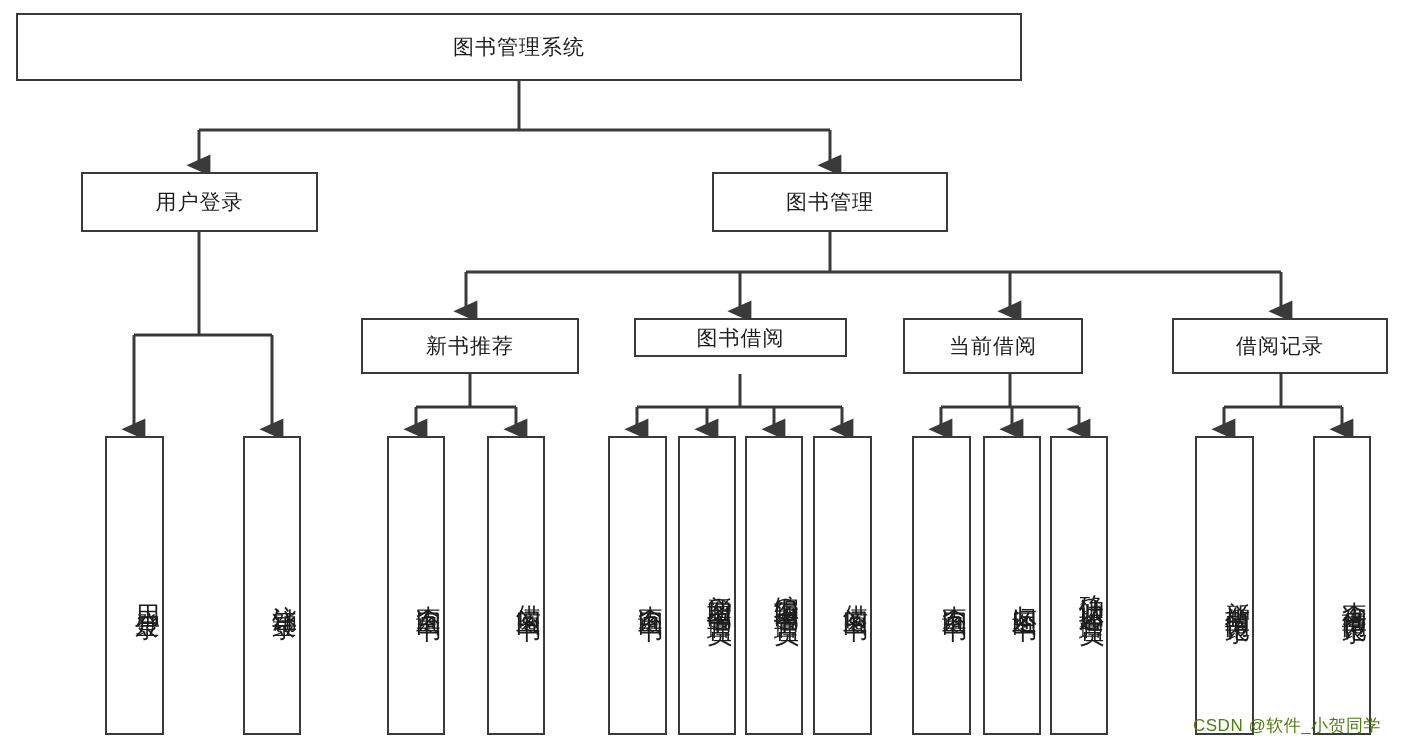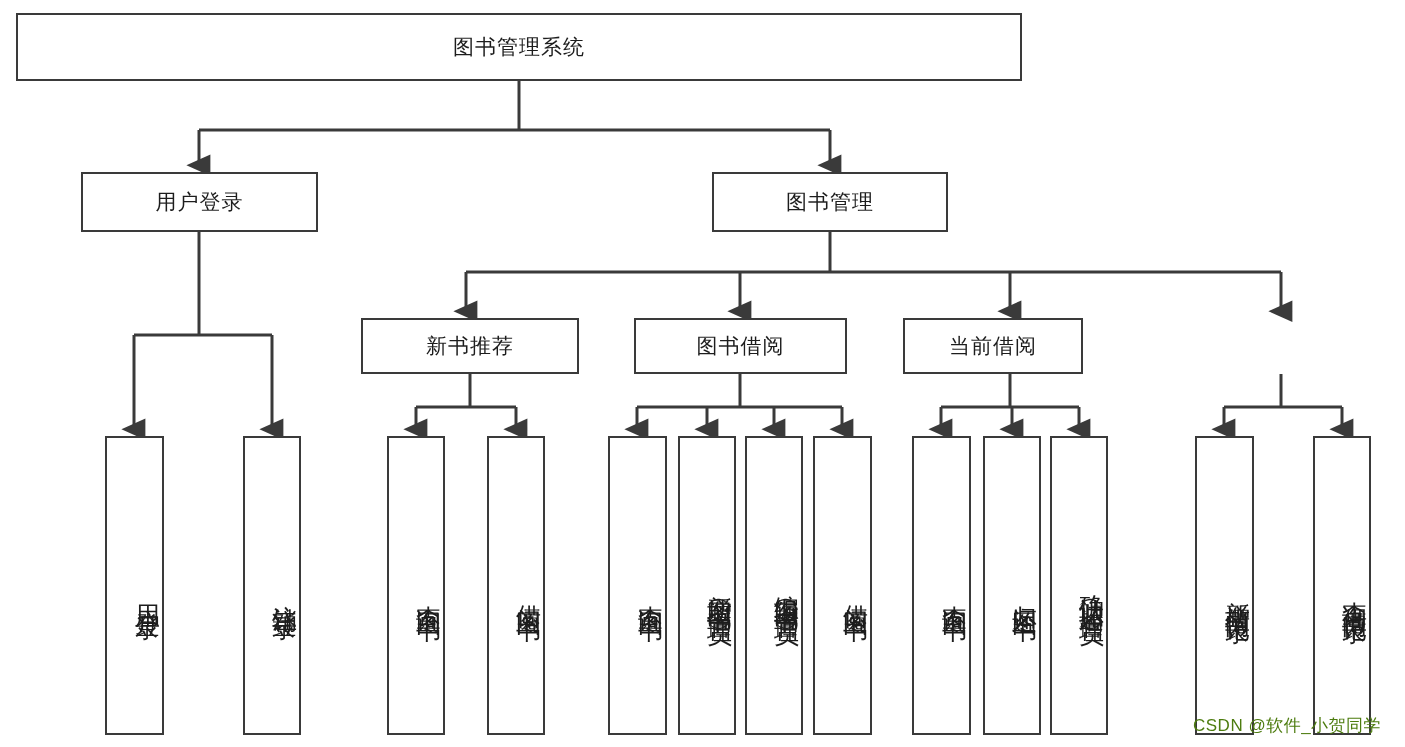--- a/index.html
+++ b/index.html
@@ -133,25 +133,28 @@
   <div class="node horizontal" style="left: 81px; top: 172px; width: 237px; height: 60px;">
     <span>用户登录</span>
   </div>
   <div class="node horizontal" style="left: 712px; top: 172px; width: 236px; height: 60px;">
     <span>图书管理</span>
   </div>
 
   <div class="node horizontal" style="left: 361px; top: 318px; width: 218px; height: 56px;">
     <span>新书推荐</span>
   </div>
-  <div class="node horizontal" style="left: 634px; top: 318px; width: 213px; height: 56px;">
+  <div class="node horizontal" style="left: 634px; top: 318px; width: 213px; height: 39px;">
     <span>图书借阅</span>
   </div>
   <div class="node horizontal" style="left: 903px; top: 318px; width: 180px; height: 56px;">
     <span>当前借阅</span>
+  </div>
+  <div class="node horizontal" style="left: 1172px; top: 318px; width: 216px; height: 56px;">
+    <span>借阅记录</span>
   </div>
 
   <div class="node vertical" style="left: 105px; top: 436px; width: 59px; height: 299px;">
     <span class="vtext">用户登录</span>
   </div>
   <div class="node vertical" style="left: 243px; top: 436px; width: 58px; height: 299px;">
     <span class="vtext">注销登录</span>
   </div>
   <div class="node vertical" style="left: 387px; top: 436px; width: 58px; height: 299px;">
     <span class="vtext">查询图书</span>

